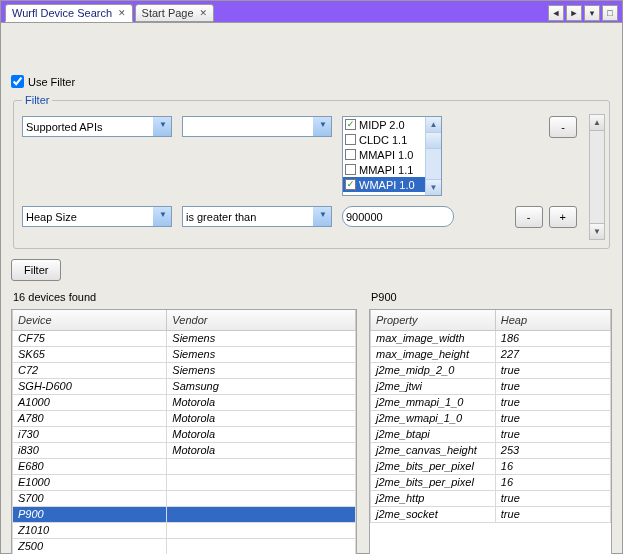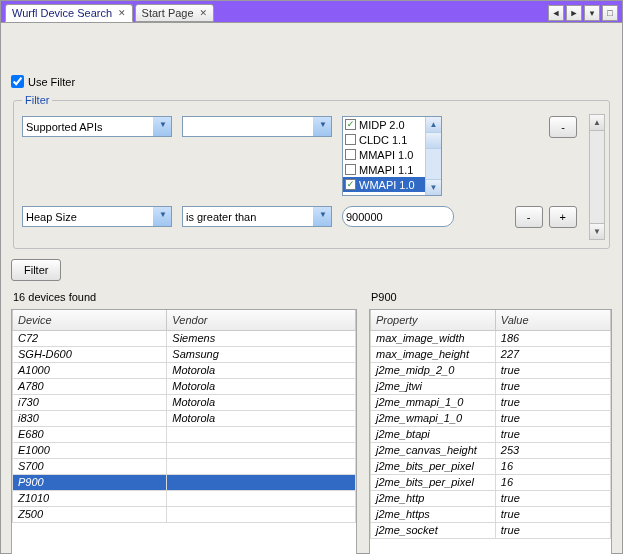--- a/index.html
+++ b/index.html
@@ -326,20 +326,28 @@
                 <col style="width:55%">
               </colgroup>
               <thead>
                 <tr>
                   <th>Device</th>
                   <th>Vendor</th>
                 </tr>
               </thead>
               <tbody>
                 <tr>
+                  <td>CF75</td>
+                  <td>Siemens</td>
+                </tr>
+                <tr>
+                  <td>SK65</td>
+                  <td>Siemens</td>
+                </tr>
+                <tr>
                   <td>C72</td>
                   <td>Siemens</td>
                 </tr>
                 <tr>
                   <td>SGH-D600</td>
                   <td>Samsung</td>
                 </tr>
                 <tr>
                   <td>A1000</td>
                   <td>Motorola</td>
@@ -388,21 +396,21 @@
         <div class="count">P900</div>
         <div class="grid">
           <table id="props-table">
               <colgroup>
                 <col style="width:52%">
                 <col style="width:48%">
               </colgroup>
               <thead>
                 <tr>
                   <th>Property</th>
-                  <th>Value</th>
+                  <th>Heap</th>
                 </tr>
               </thead>
               <tbody>
                 <tr>
                   <td>max_image_width</td>
                   <td>186</td>
                 </tr>
                 <tr>
                   <td>max_image_height</td>
                   <td>227</td>
@@ -434,24 +442,20 @@
                 <tr>
                   <td>j2me_bits_per_pixel</td>
                   <td>16</td>
                 </tr>
                 <tr>
                   <td>j2me_bits_per_pixel</td>
                   <td>16</td>
                 </tr>
                 <tr>
                   <td>j2me_http</td>
-                  <td>true</td>
-                </tr>
-                <tr>
-                  <td>j2me_https</td>
                   <td>true</td>
                 </tr>
                 <tr>
                   <td>j2me_socket</td>
                   <td>true</td>
                 </tr>
               </tbody>
             </table>
         </div>
       </div>

